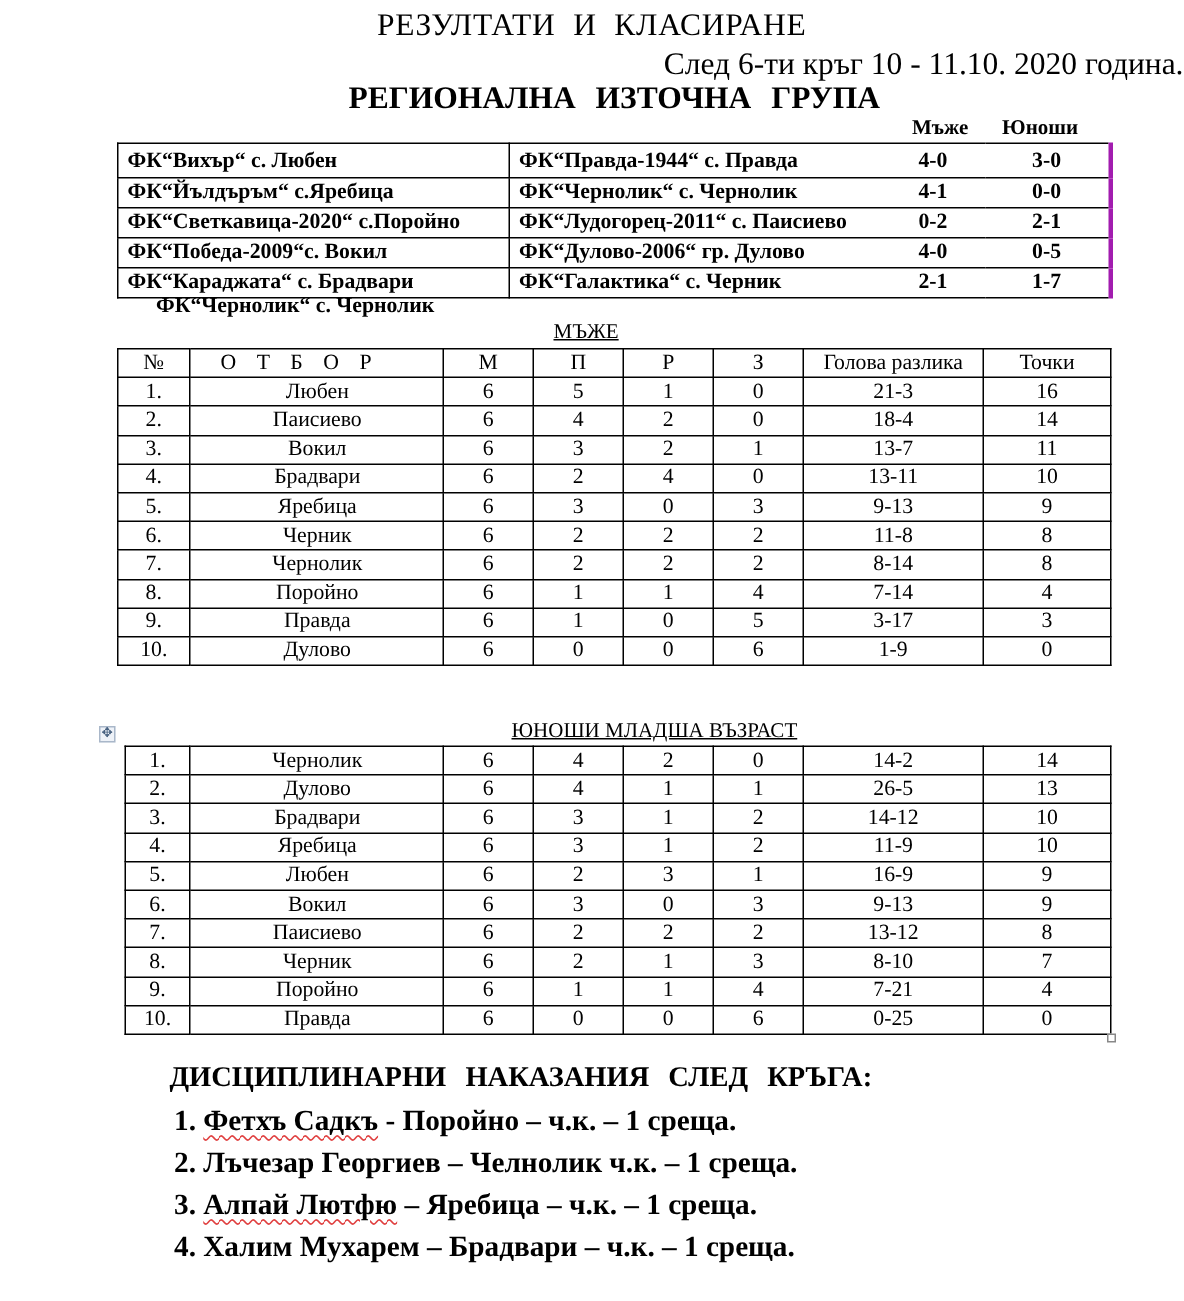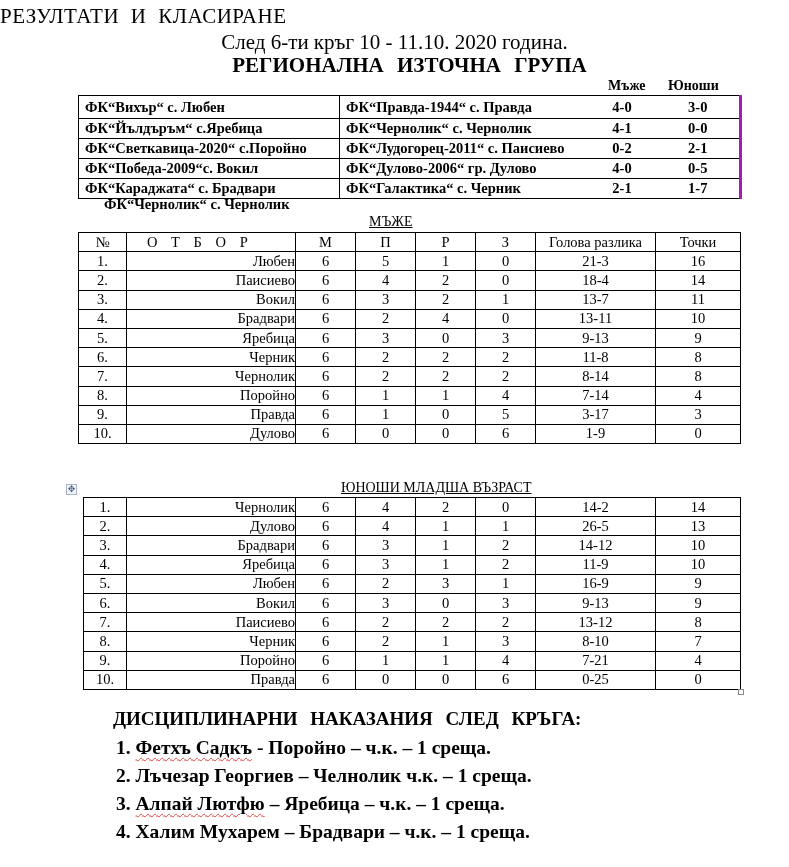--- a/index.html
+++ b/index.html
@@ -1,41 +1,41 @@
 <!DOCTYPE html>
 <html><head>
 <meta charset="utf-8">
 <style>
   * { margin:0; padding:0; box-sizing:border-box; }
   html, body { width:789px; height:867px; background:#ffffff; overflow:hidden; }
   body { position:relative; font-family:"Liberation Serif","DejaVu Serif",serif; color:#000; }
   .abs { position:absolute; }
-  .title1 { left:0; width:789px; top:4px; font-size:21px; letter-spacing:0.5px; word-spacing:6px; }
-  .title2 { left:0; width:789px; top:30px; text-align:center; font-size:21px; }
+  .title1 { left:0; width:789px; top:4px; text-align:center; font-size:21px; letter-spacing:0.5px; word-spacing:6px; }
+  .title2 { left:0; width:789px; top:30px; text-align:right; font-size:21px; }
   .title3 { left:0; width:789px; top:53px; text-align:center; font-size:21px; font-weight:bold; word-spacing:8px;padding-left:30px; }
   .colhdr { top:78px; font-size:14px; font-weight:bold; }
 
   table { border-collapse:collapse; position:absolute; table-layout:fixed; }
   td { border:1px solid #000; padding:0; overflow:hidden; white-space:nowrap; }
 
   #results { left:78px; top:95px; width:662px; font-weight:bold; font-size:14.5px; }
   #results td { height:20px; }
   #results tr.first td { height:23px; }
   #results td.club { padding-left:6px; }
   #results td.club2 { padding-left:6px; border-right:none;font-family:Liberation Serif, serif; }
   #results td.sc { border-left:none; border-right:none; text-align:center; }
   #results td.sc.last { border-right:3px solid #a21caf; }
 
   .byeteam { left:104px; top:196px; font-size:14.5px; font-weight:bold; }
 
   .tcaption { font-size:14px; text-decoration:underline; }
 
   .stand { font-size:14.5px; }
   .stand td { height:19.2px; text-align:center; }
-  .stand td.team { text-align:right; padding-left:1px; }
+  .stand td.team { text-align:center; padding-left:1px; }
   .stand td.hdr-team { text-align:left; padding-left:20px; letter-spacing:5px; }
   #men { left:78px; top:232px; width:662px; }
   #youth { left:83px; top:497px; width:657px; }
 
   .move-handle { left:66px; top:484px; width:11px; height:11px; border:1px solid #a9b7c9; background:#eef2f8; font-size:9px; line-height:9px; text-align:center; color:#46607f; font-family:"DejaVu Sans",sans-serif; }
   .resize-handle { left:738px; top:689px; width:6px; height:6px; border:1px solid #888; background:#fff; }
 
   .disc-title { left:113px; top:708px; font-size:19px; font-weight:bold; word-spacing:8px; }
   .disc-item { left:116px; font-size:19.5px; font-weight:bold; }
   .spell { text-decoration:underline wavy #e04040; text-decoration-thickness:1px; text-underline-offset:3px; }

